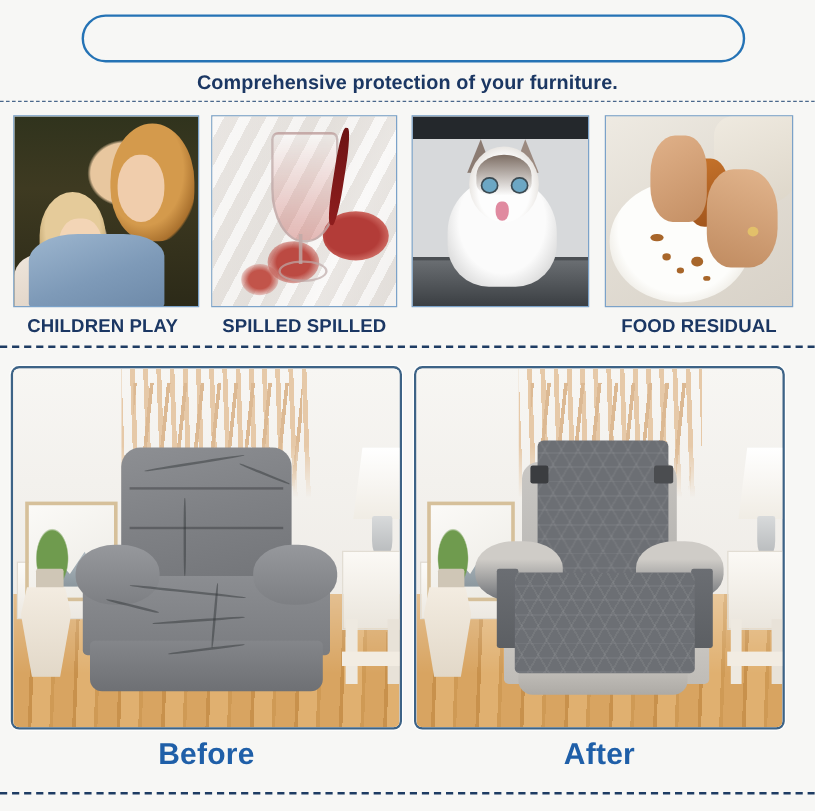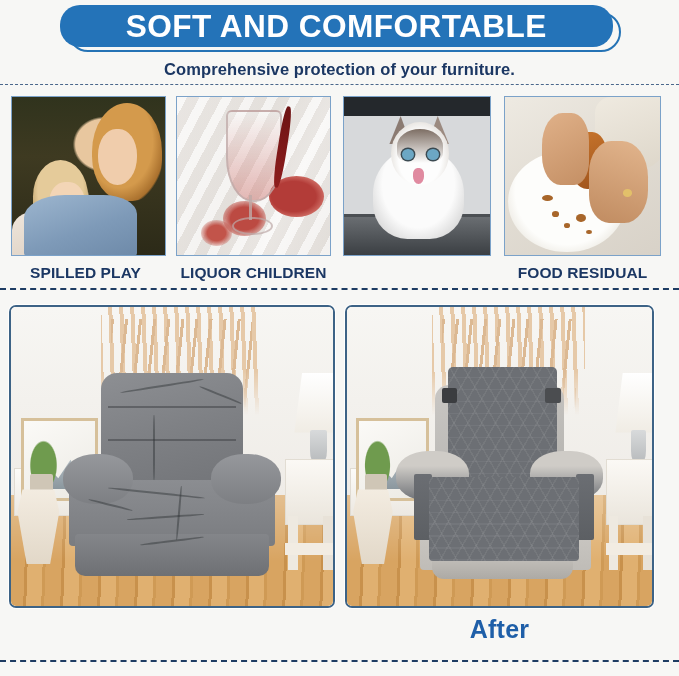--- a/index.html
+++ b/index.html
@@ -254,59 +254,56 @@
   .af-foot{position:absolute;left:28%;top:82%;width:46%;height:9%;
      background:linear-gradient(180deg,#c7c4bf,#adaaa5);border-radius:4px 4px 12px 12px;}
   .af-strapL{position:absolute;left:31%;top:27%;width:5%;height:5%;background:#3b3d40;border-radius:2px;}
   .af-strapR{position:absolute;left:65%;top:27%;width:5%;height:5%;background:#4b4d50;border-radius:2px;}
 </style>
 </head>
 <body>
 
 <div class="header-wrap">
   <div class="banner-outline"></div>
-  <div class="banner-solid">
-    <span class="banner-title">SOFT AND COMFORTABLE</span>
-  </div>
 </div>
 
 <div class="subtitle">Comprehensive protection of your furniture.</div>
 
 <div class="rule-thin" style="top:84px;"></div>
 
 <div class="features">
 
   <div class="feature f0">
     <div class="thumb">
       <div class="img-children">
         <div class="ch-hair-r"></div>
           <div class="ch-face-r"></div>
         <div class="ch-hair-l"></div>
           <div class="ch-face-l"></div>
         <div class="ch-white"></div>
           <div class="ch-denim"></div>
       </div>
     </div>
-    <div class="feature-label">SPILLED PLAY</div>
+    <div class="feature-label">CHILDREN PLAY</div>
   </div>
 
   <div class="feature f1">
     <div class="thumb">
       <div class="img-wine">
         <div class="wn-stripe"></div>
         <div class="wn-splat3"></div>
           <div class="wn-splat2"></div>
           <div class="wn-splat1"></div>
         <div class="wn-glass"></div>
           <div class="wn-stem"></div>
           <div class="wn-base"></div>
         <div class="wn-pour"></div>
       </div>
     </div>
-    <div class="feature-label">LIQUOR CHILDREN</div>
+    <div class="feature-label">SPILLED SPILLED</div>
   </div>
 
   <div class="feature f2">
     <div class="thumb">
       <div class="img-cat">
         <div class="ct-floor"></div>
         <div class="ct-body"></div>
         <div class="ct-earL"></div>
           <div class="ct-earR"></div>
         <div class="ct-head"></div>
@@ -374,20 +371,21 @@
         <div class="scuff" style="left:34%;top:26%;width:26%;height:2px;transform:rotate(-9deg);"></div>
         <div class="scuff" style="left:44%;top:36%;width:2px;height:22%;"></div>
         <div class="scuff" style="left:30%;top:62%;width:30%;height:2px;transform:rotate(6deg);"></div>
         <div class="scuff" style="left:36%;top:70%;width:24%;height:2px;transform:rotate(-4deg);"></div>
         <div class="scuff" style="left:52%;top:60%;width:2px;height:18%;transform:rotate(5deg);"></div>
         <div class="scuff" style="left:24%;top:66%;width:14%;height:2px;transform:rotate(14deg);"></div>
         <div class="scuff" style="left:58%;top:29%;width:14%;height:2px;transform:rotate(22deg);"></div>
         <div class="scuff" style="left:40%;top:78%;width:20%;height:2px;transform:rotate(-7deg);"></div>
       </div>
     </div>
+    <div class="panel-label">Before</div>
   </div>
 
   <div class="panel p-after">
     <div class="panel-frame">
       <div class="scene">
         <div class="wall"></div>
         <div class="macrame"></div>
           <div class="macrame2"></div>
         <div class="floor"></div>
           <div class="floor-sheen"></div>

